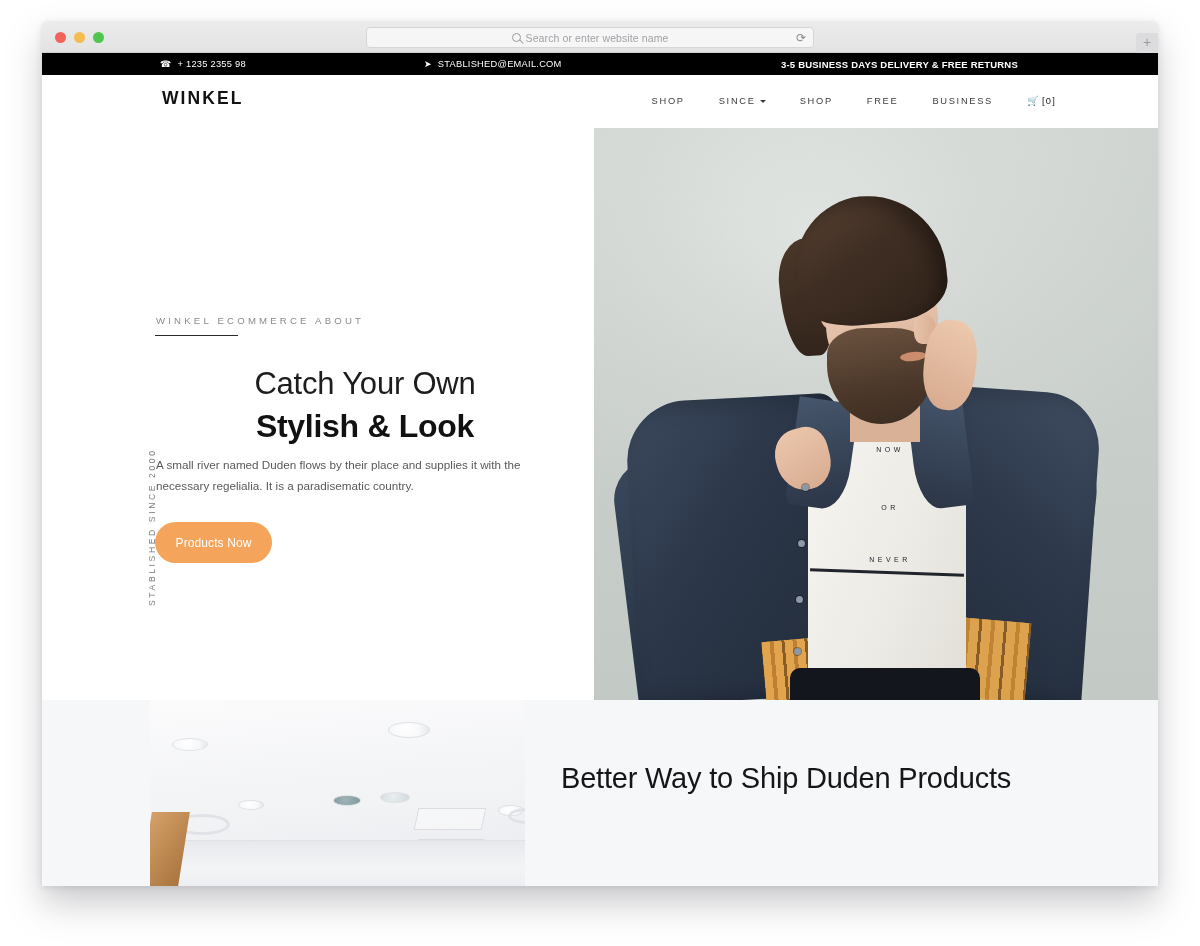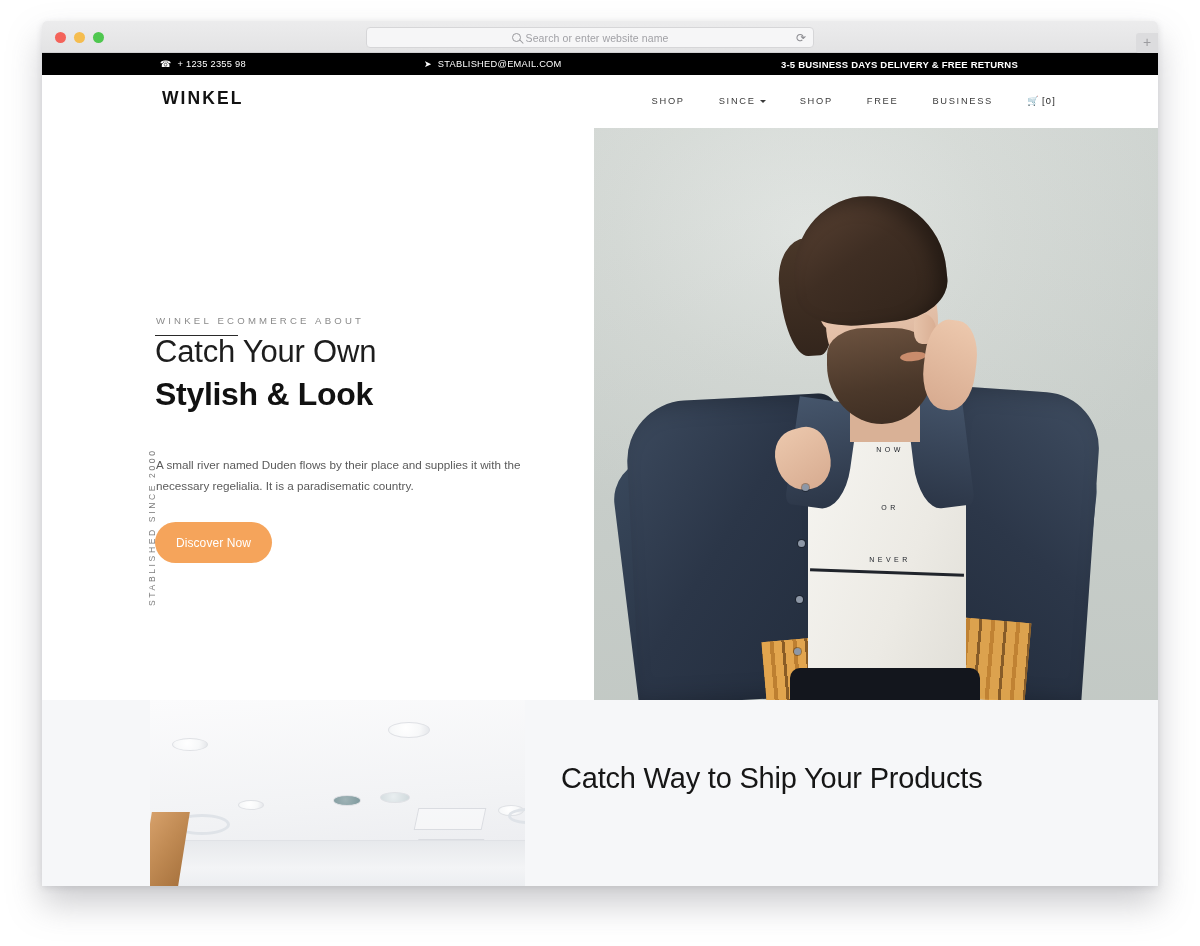--- a/index.html
+++ b/index.html
@@ -467,22 +467,23 @@
     left: 114px;
     top: 187px;
     font-size: 9.6px;
     letter-spacing: 3.2px;
     color: #8b8b8b;
     white-space: nowrap;
   }
   #hero-title {
     position: absolute;
     left: 113px;
-    top: 202px;
+    top: 234px;
     width: 420px;
+    text-align: center;
   }
   #hero-title-light {
     font-size: 31px;
     font-weight: 300;
     color: #1d1d1d;
     line-height: 43px;
     letter-spacing: -0.2px;
   }
   #hero-title-bold {
     font-size: 32px;
@@ -649,21 +650,21 @@
         <div id="hero-rule"></div>
         <div id="established-vertical">STABLISHED SINCE 2000</div>
 
         <div id="hero-title">
           <div id="hero-title-light">Catch Your Own</div>
           <div id="hero-title-bold">Stylish &amp; Look</div>
         </div>
 
         <div id="hero-paragraph">A small river named Duden flows by their place and supplies it with the necessary regelialia. It is a paradisematic country.</div>
 
-        <button id="discover-button">Discover Now</button>
+        <button id="discover-button">Products Now</button>
       </div>
 
       <div id="hero-photo">
         <div class="photo-bg"></div>
 
         <div class="p-arm-l"></div>
         <div class="p-arm-r"></div>
         <div class="p-jacket-l"></div>
         <div class="p-jacket-r"></div>
 
@@ -718,17 +719,17 @@
         <span class="ceil-ring" style="left:358px; top:108px; width:40px; height:16px;"></span>
         <span class="ceil-ring" style="left:203px; top:140px; width:46px; height:17px;"></span>
 
         <span class="ceil-panel" style="left:266px; top:108px; width:68px; height:22px; transform:skewX(-12deg);"></span>
         <span class="ceil-panel" style="left:266px; top:139px; width:66px; height:22px; transform:skewX(-12deg);"></span>
 
         <span class="ceil-band"></span>
         <span class="ceil-wood"></span>
       </div>
 
-      <div id="ship-heading">Catch Way to Ship Your Products</div>
+      <div id="ship-heading">Better Way to Ship Duden Products</div>
     </div>
 
   </div>
 </div>
 
 </body></html>

